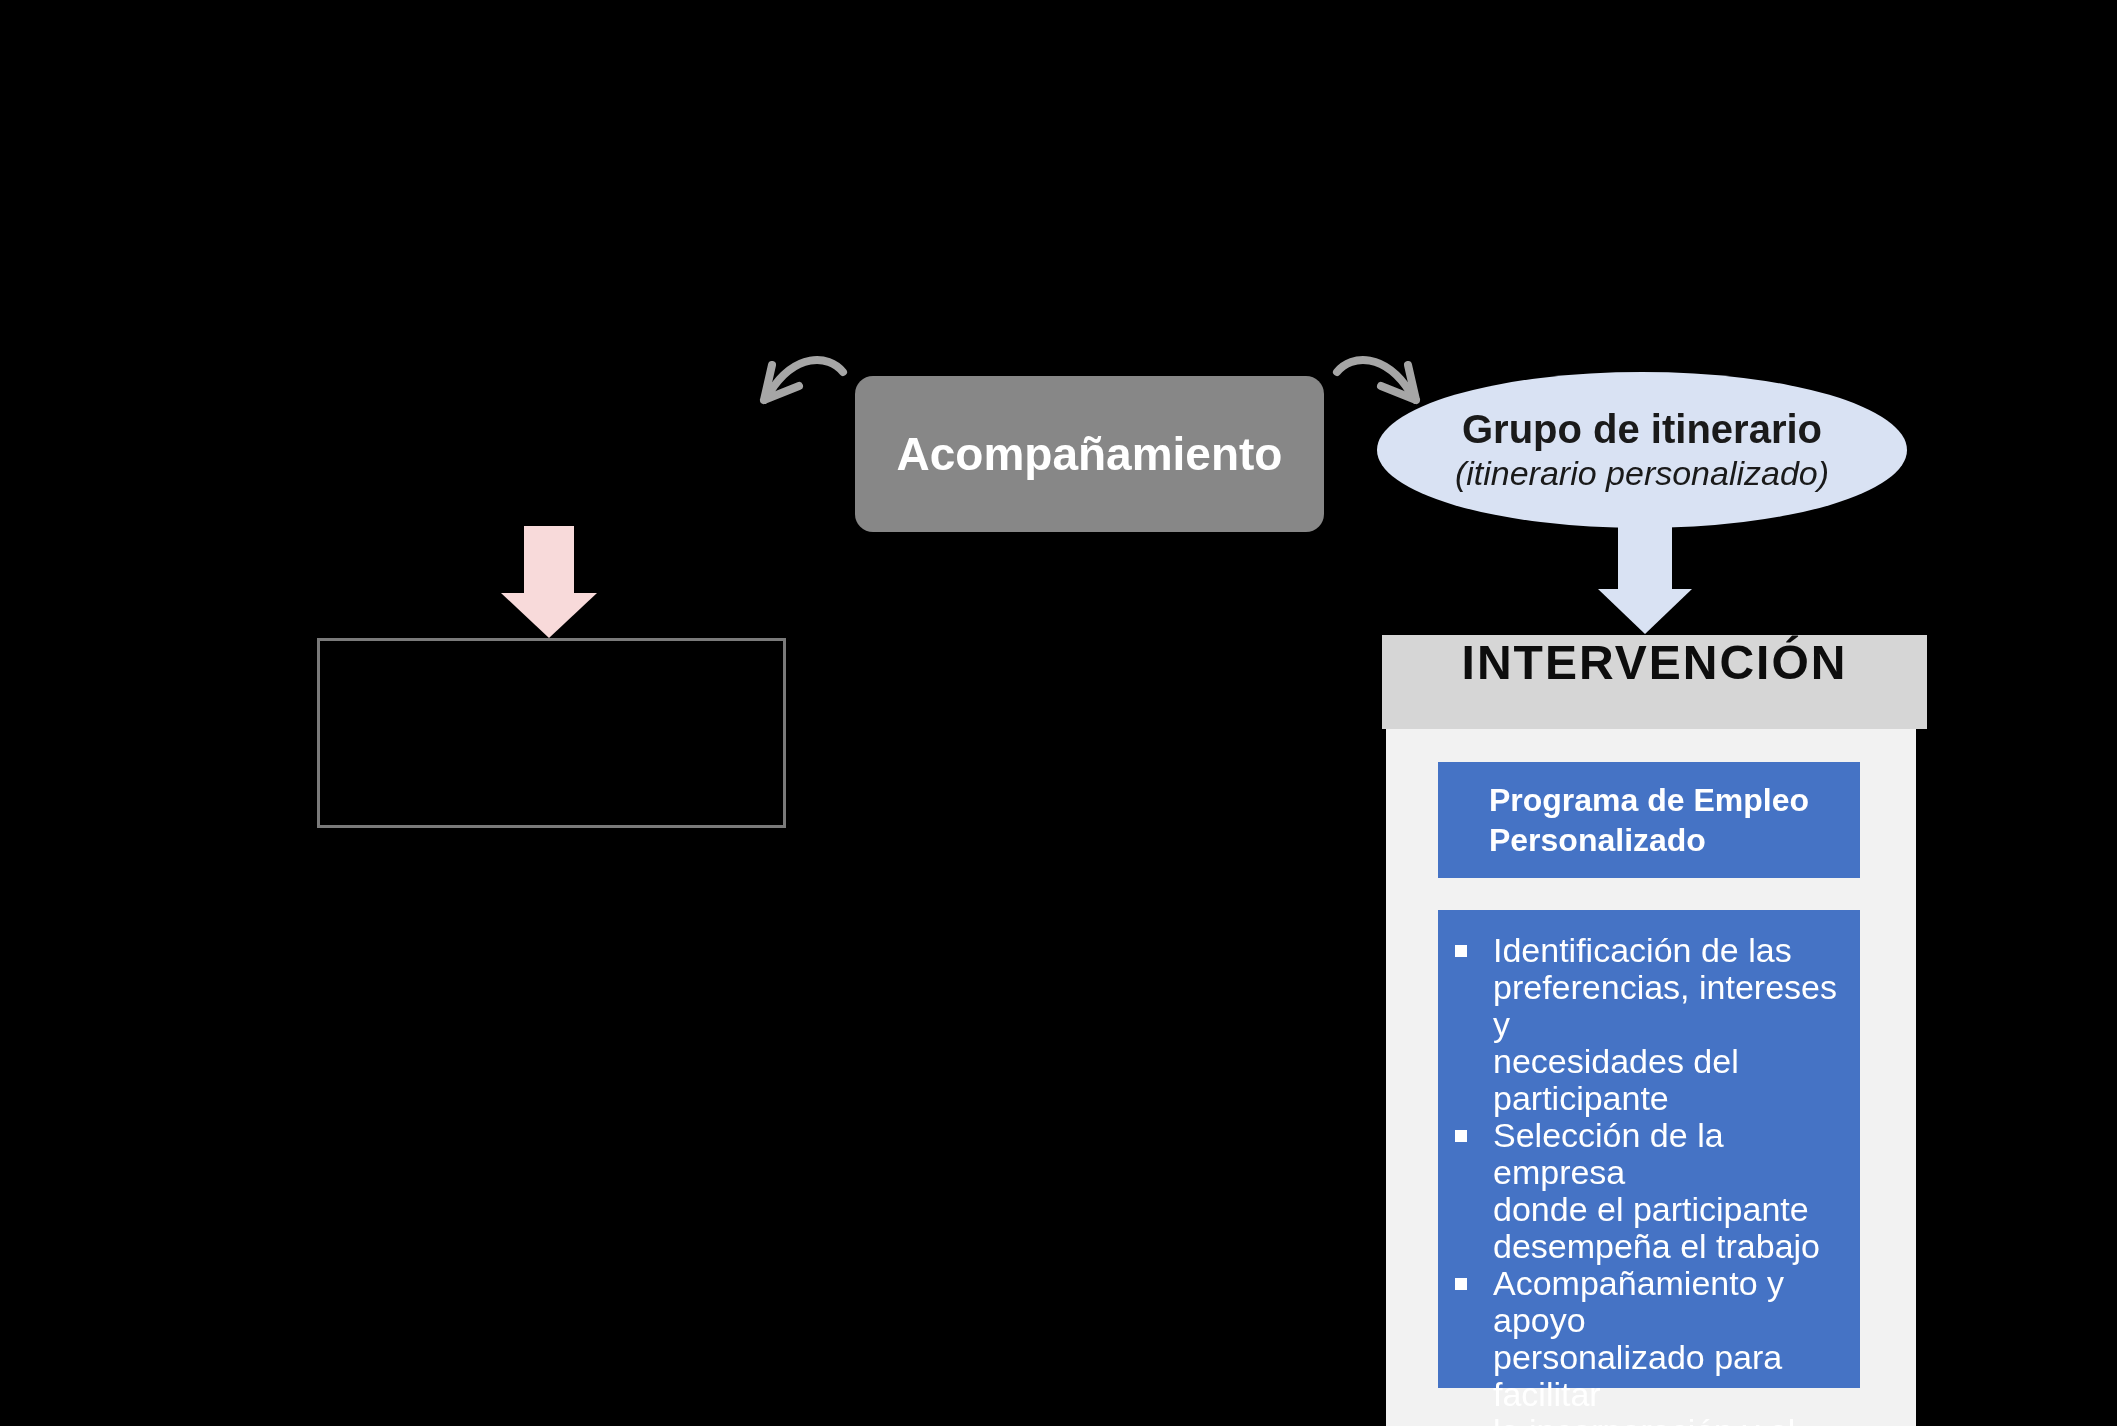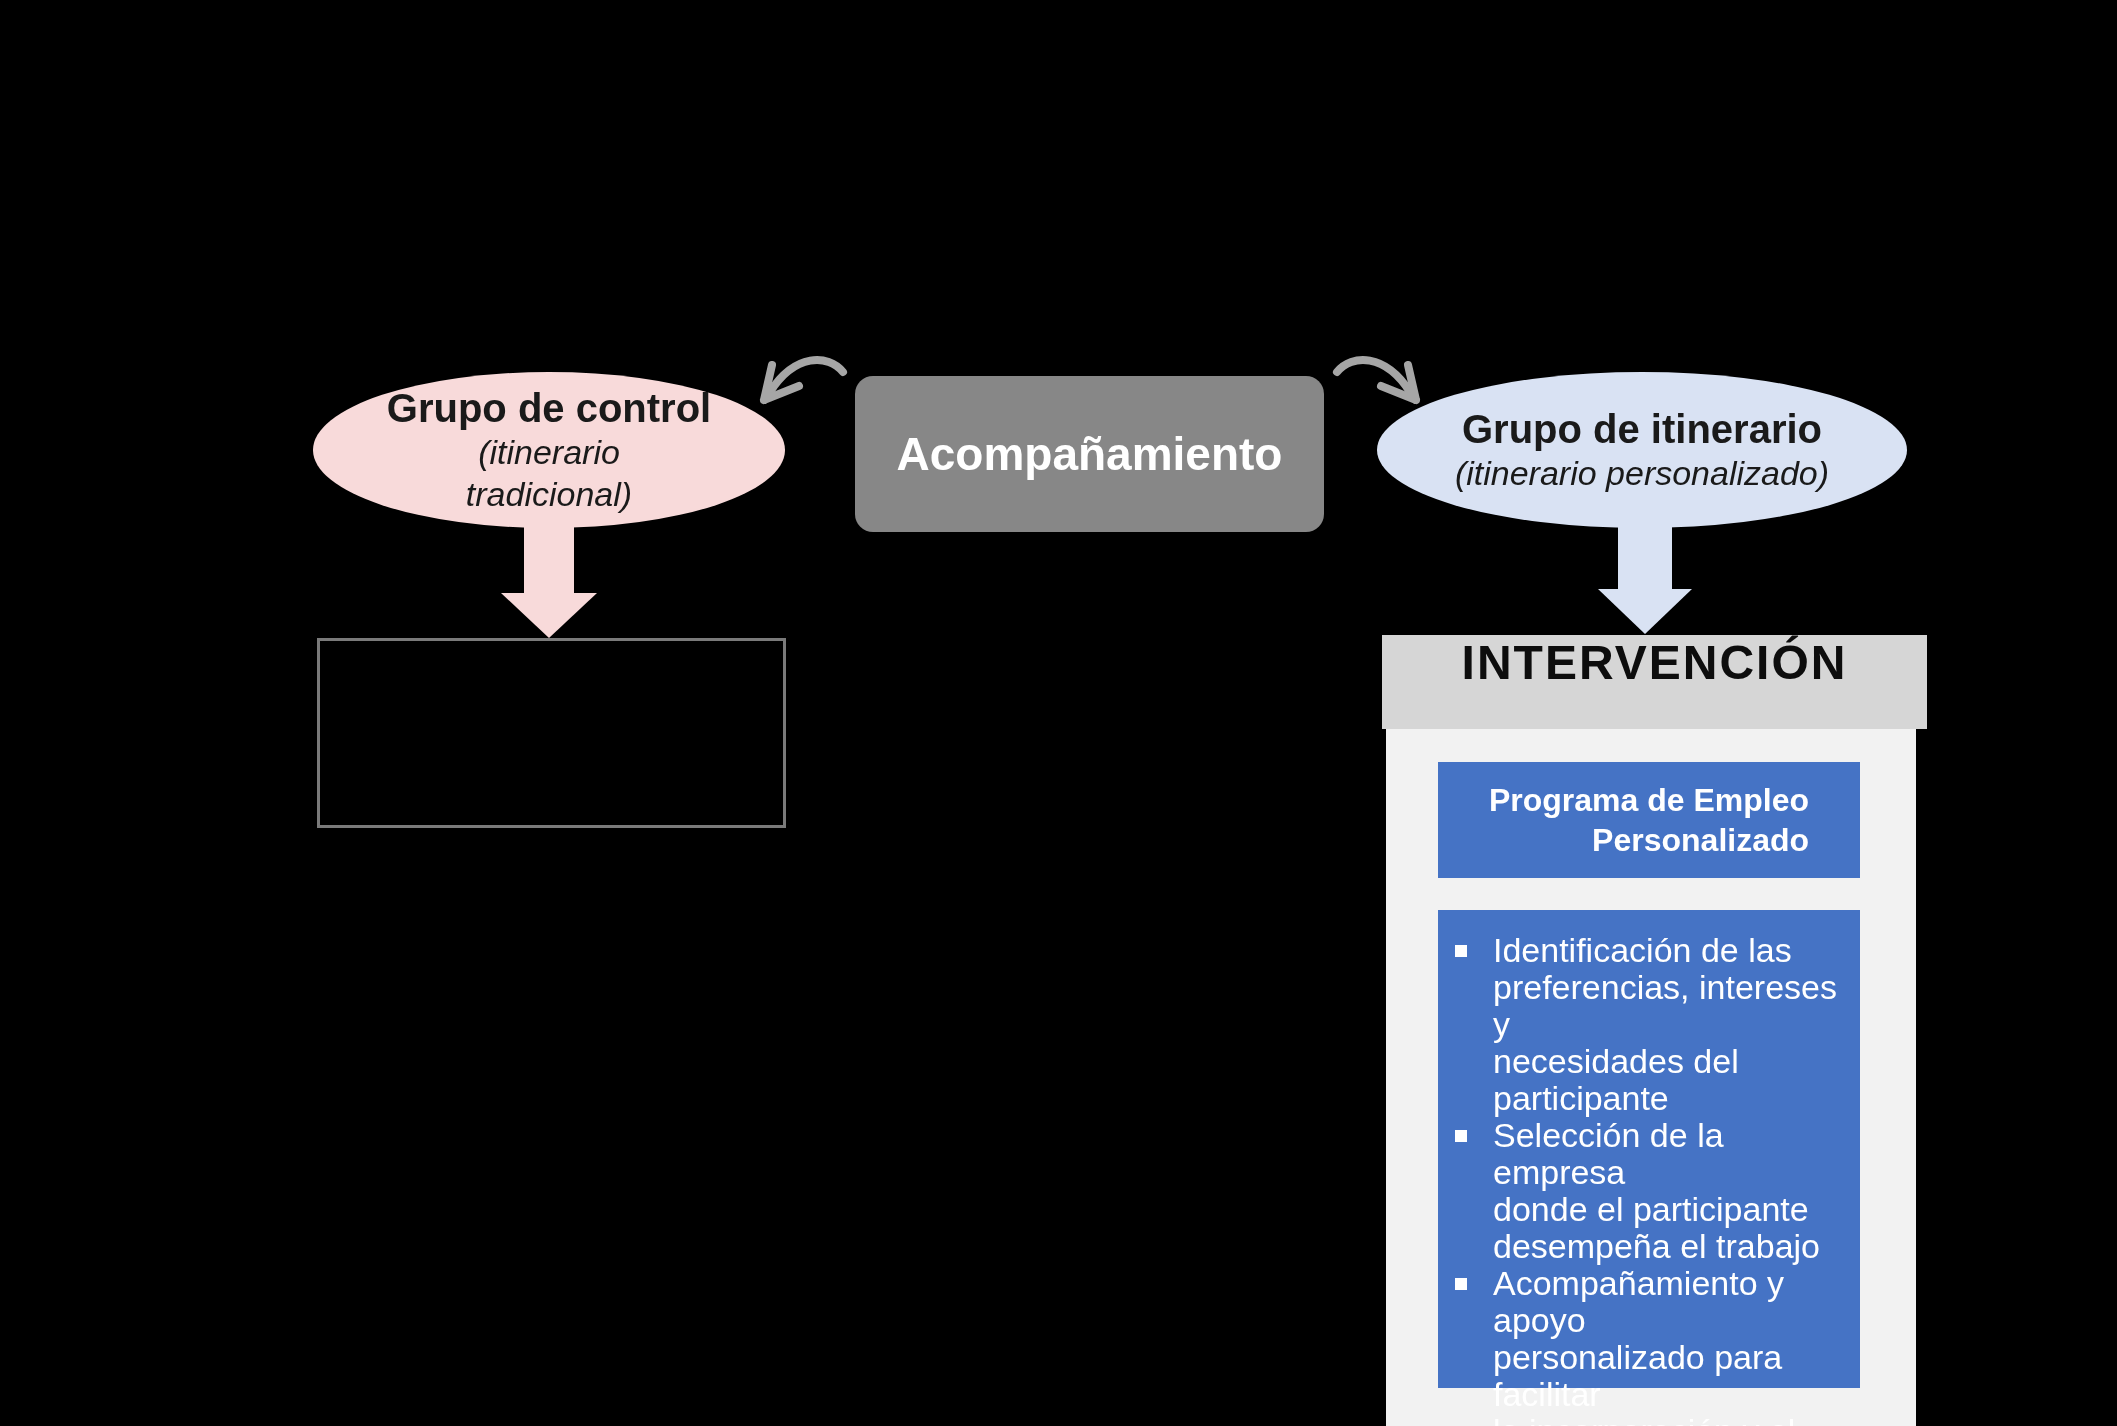--- a/index.html
+++ b/index.html
@@ -47,21 +47,21 @@
   }
   .iv-panel{
     left:1386px;top:729px;width:530px;height:697px;
     background:#f2f2f2;
   }
   .iv-bluebox{
     position:absolute;background:#4573c5;color:#fff;
   }
   .iv-program{
     left:52px;top:33px;width:422px;height:116px;
-    display:flex;align-items:center;justify-content:center;text-align:right;
+    display:flex;align-items:center;justify-content:center;text-align:left;
     font-weight:bold;font-size:32px;line-height:40px;
   }
   .iv-activities{
     left:52px;top:181px;width:422px;height:478px;
     box-sizing:border-box;padding:22px 10px 0 17px;
     font-size:34px;line-height:37px;
   }
   .activity{display:flex;align-items:flex-start;}
   .bullet-sq{
     flex:0 0 auto;width:12px;height:12px;background:#fff;
@@ -78,25 +78,20 @@
   <svg class="abs" style="left:750px;top:340px;" width="110" height="72">
     <path d="M 93 32 C 78 14, 45 13, 20 52" fill="none" stroke="#a6a6a6" stroke-width="8" stroke-linecap="round"></path>
     <path d="M 14 60 L 22 25 M 14 60 L 49 46" fill="none" stroke="#a6a6a6" stroke-width="8" stroke-linecap="round"></path>
   </svg>
 
   <svg class="abs" style="left:1325px;top:340px;" width="110" height="72">
     <path d="M 12 32 C 27 14, 60 13, 85 52" fill="none" stroke="#a6a6a6" stroke-width="8" stroke-linecap="round"></path>
     <path d="M 91 60 L 83 25 M 91 60 L 56 46" fill="none" stroke="#a6a6a6" stroke-width="8" stroke-linecap="round"></path>
   </svg>
 
-  <div class="abs ellipse ellipse-control">
-    <div class="ellipse-title">Grupo de control</div>
-    <div class="ellipse-sub pre">(itinerario
-tradicional)</div>
-  </div>
 
   <div class="abs rand-box">
     <div class="rand-label">Acompañamiento</div>
   </div>
 
   <div class="abs ellipse ellipse-treatment">
     <div class="ellipse-title">Grupo de itinerario</div>
     <div class="ellipse-sub">(itinerario personalizado)</div>
   </div>
 

